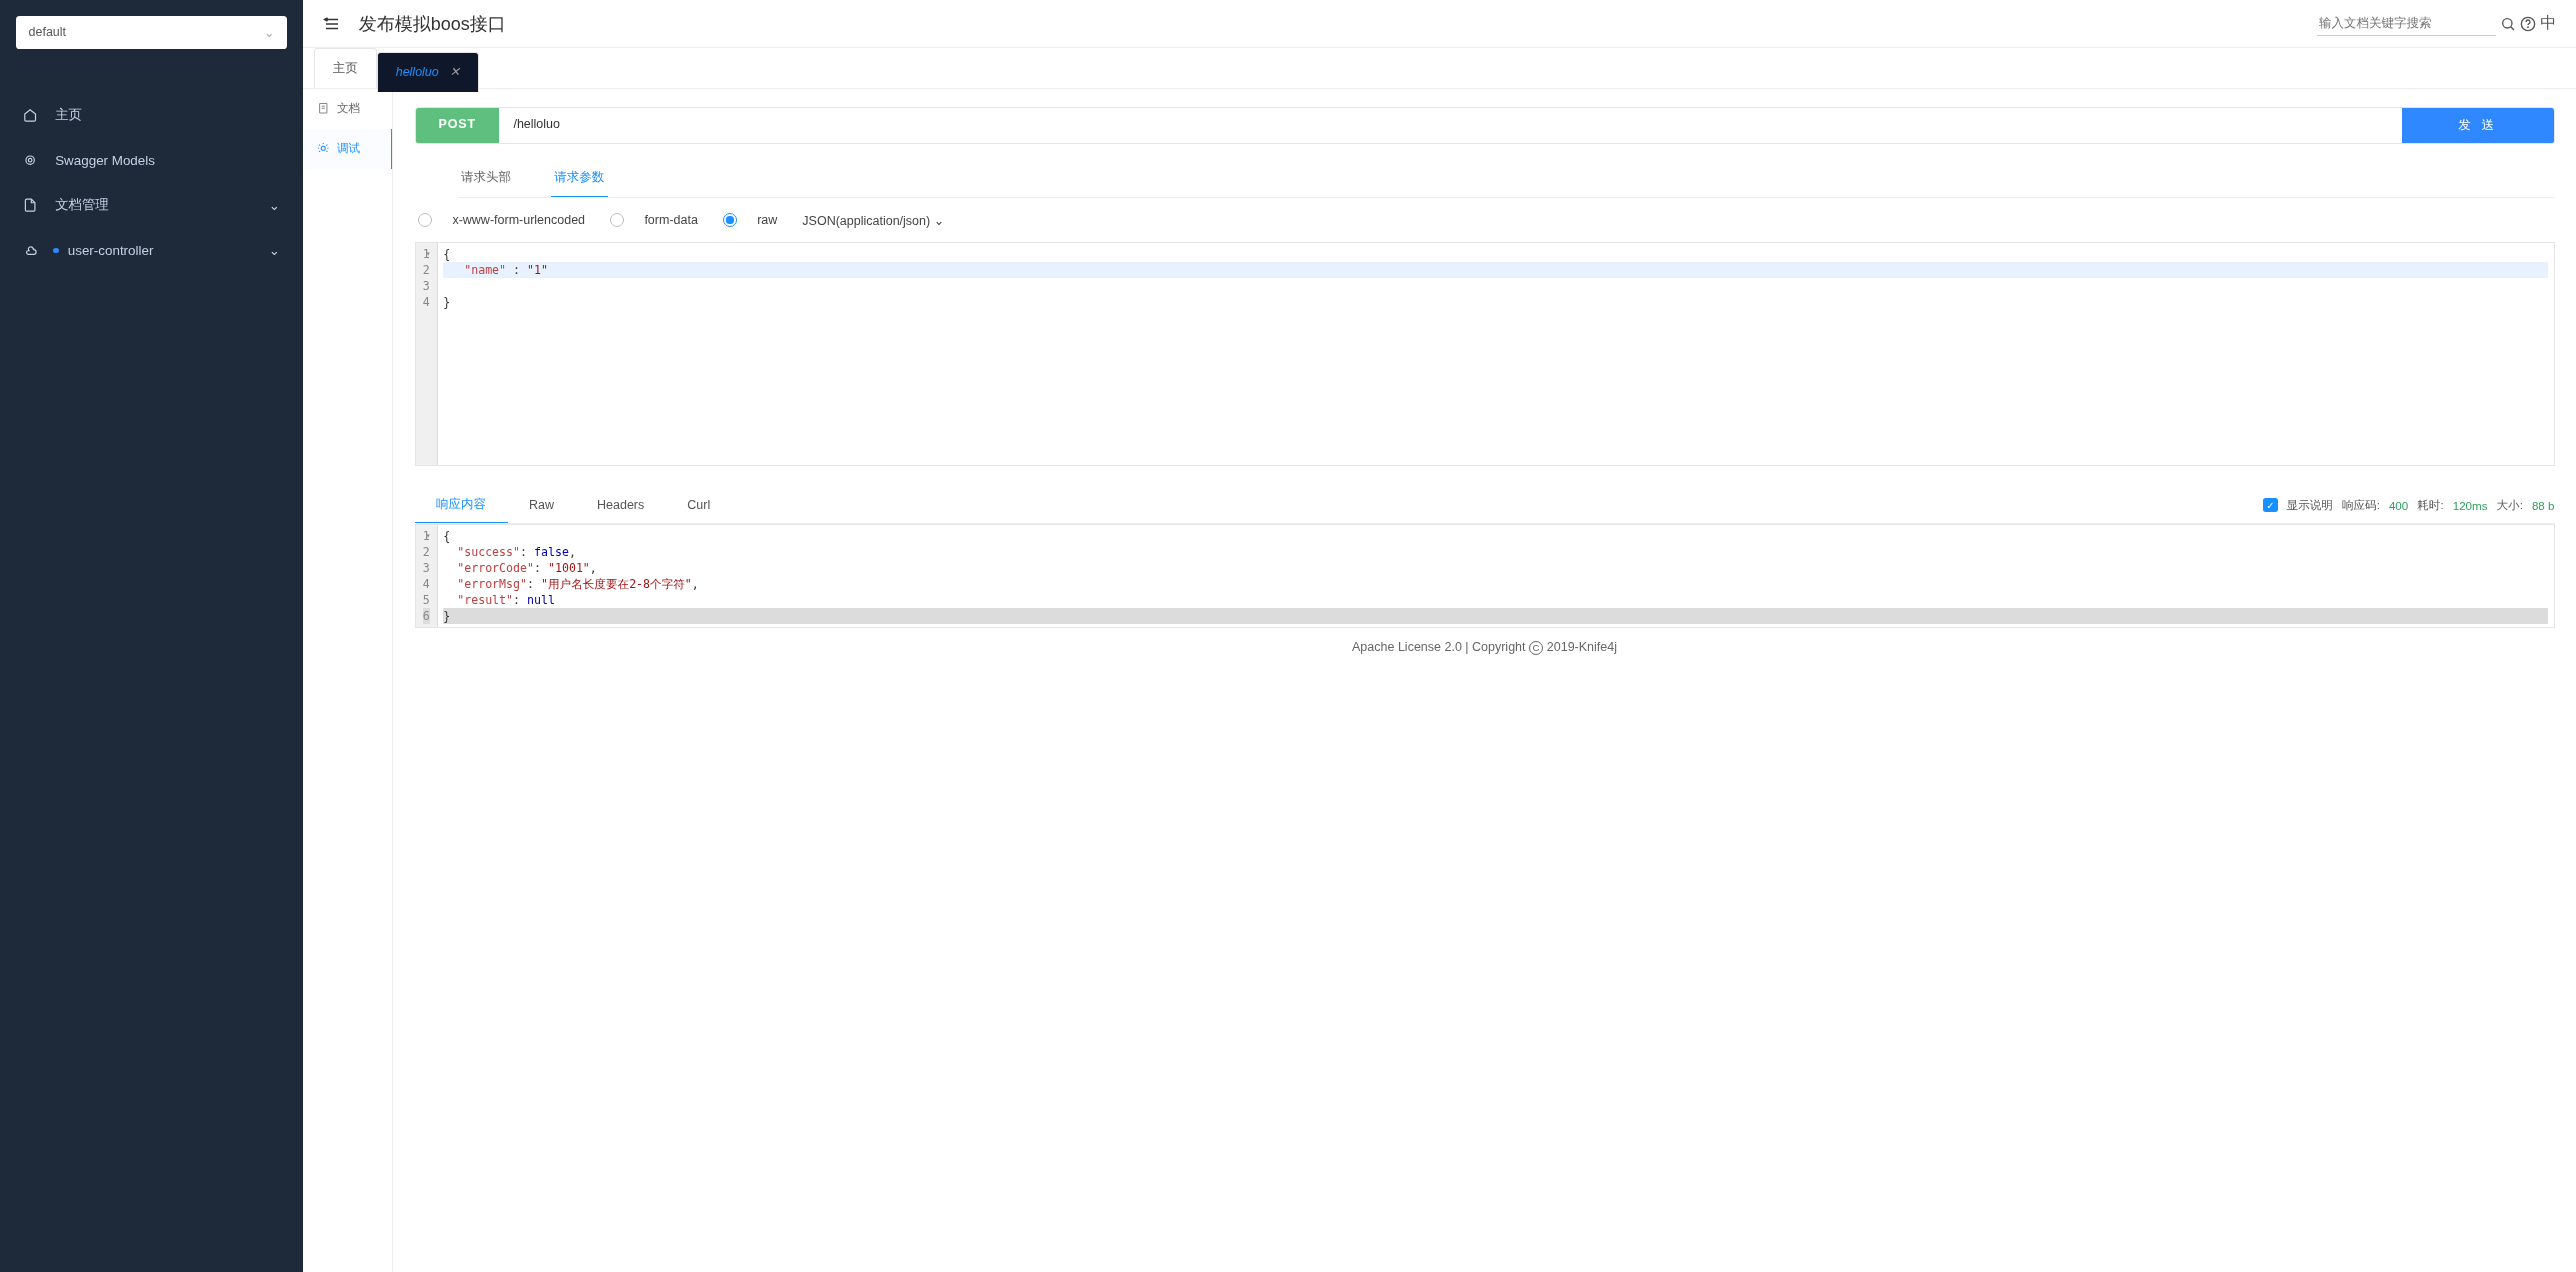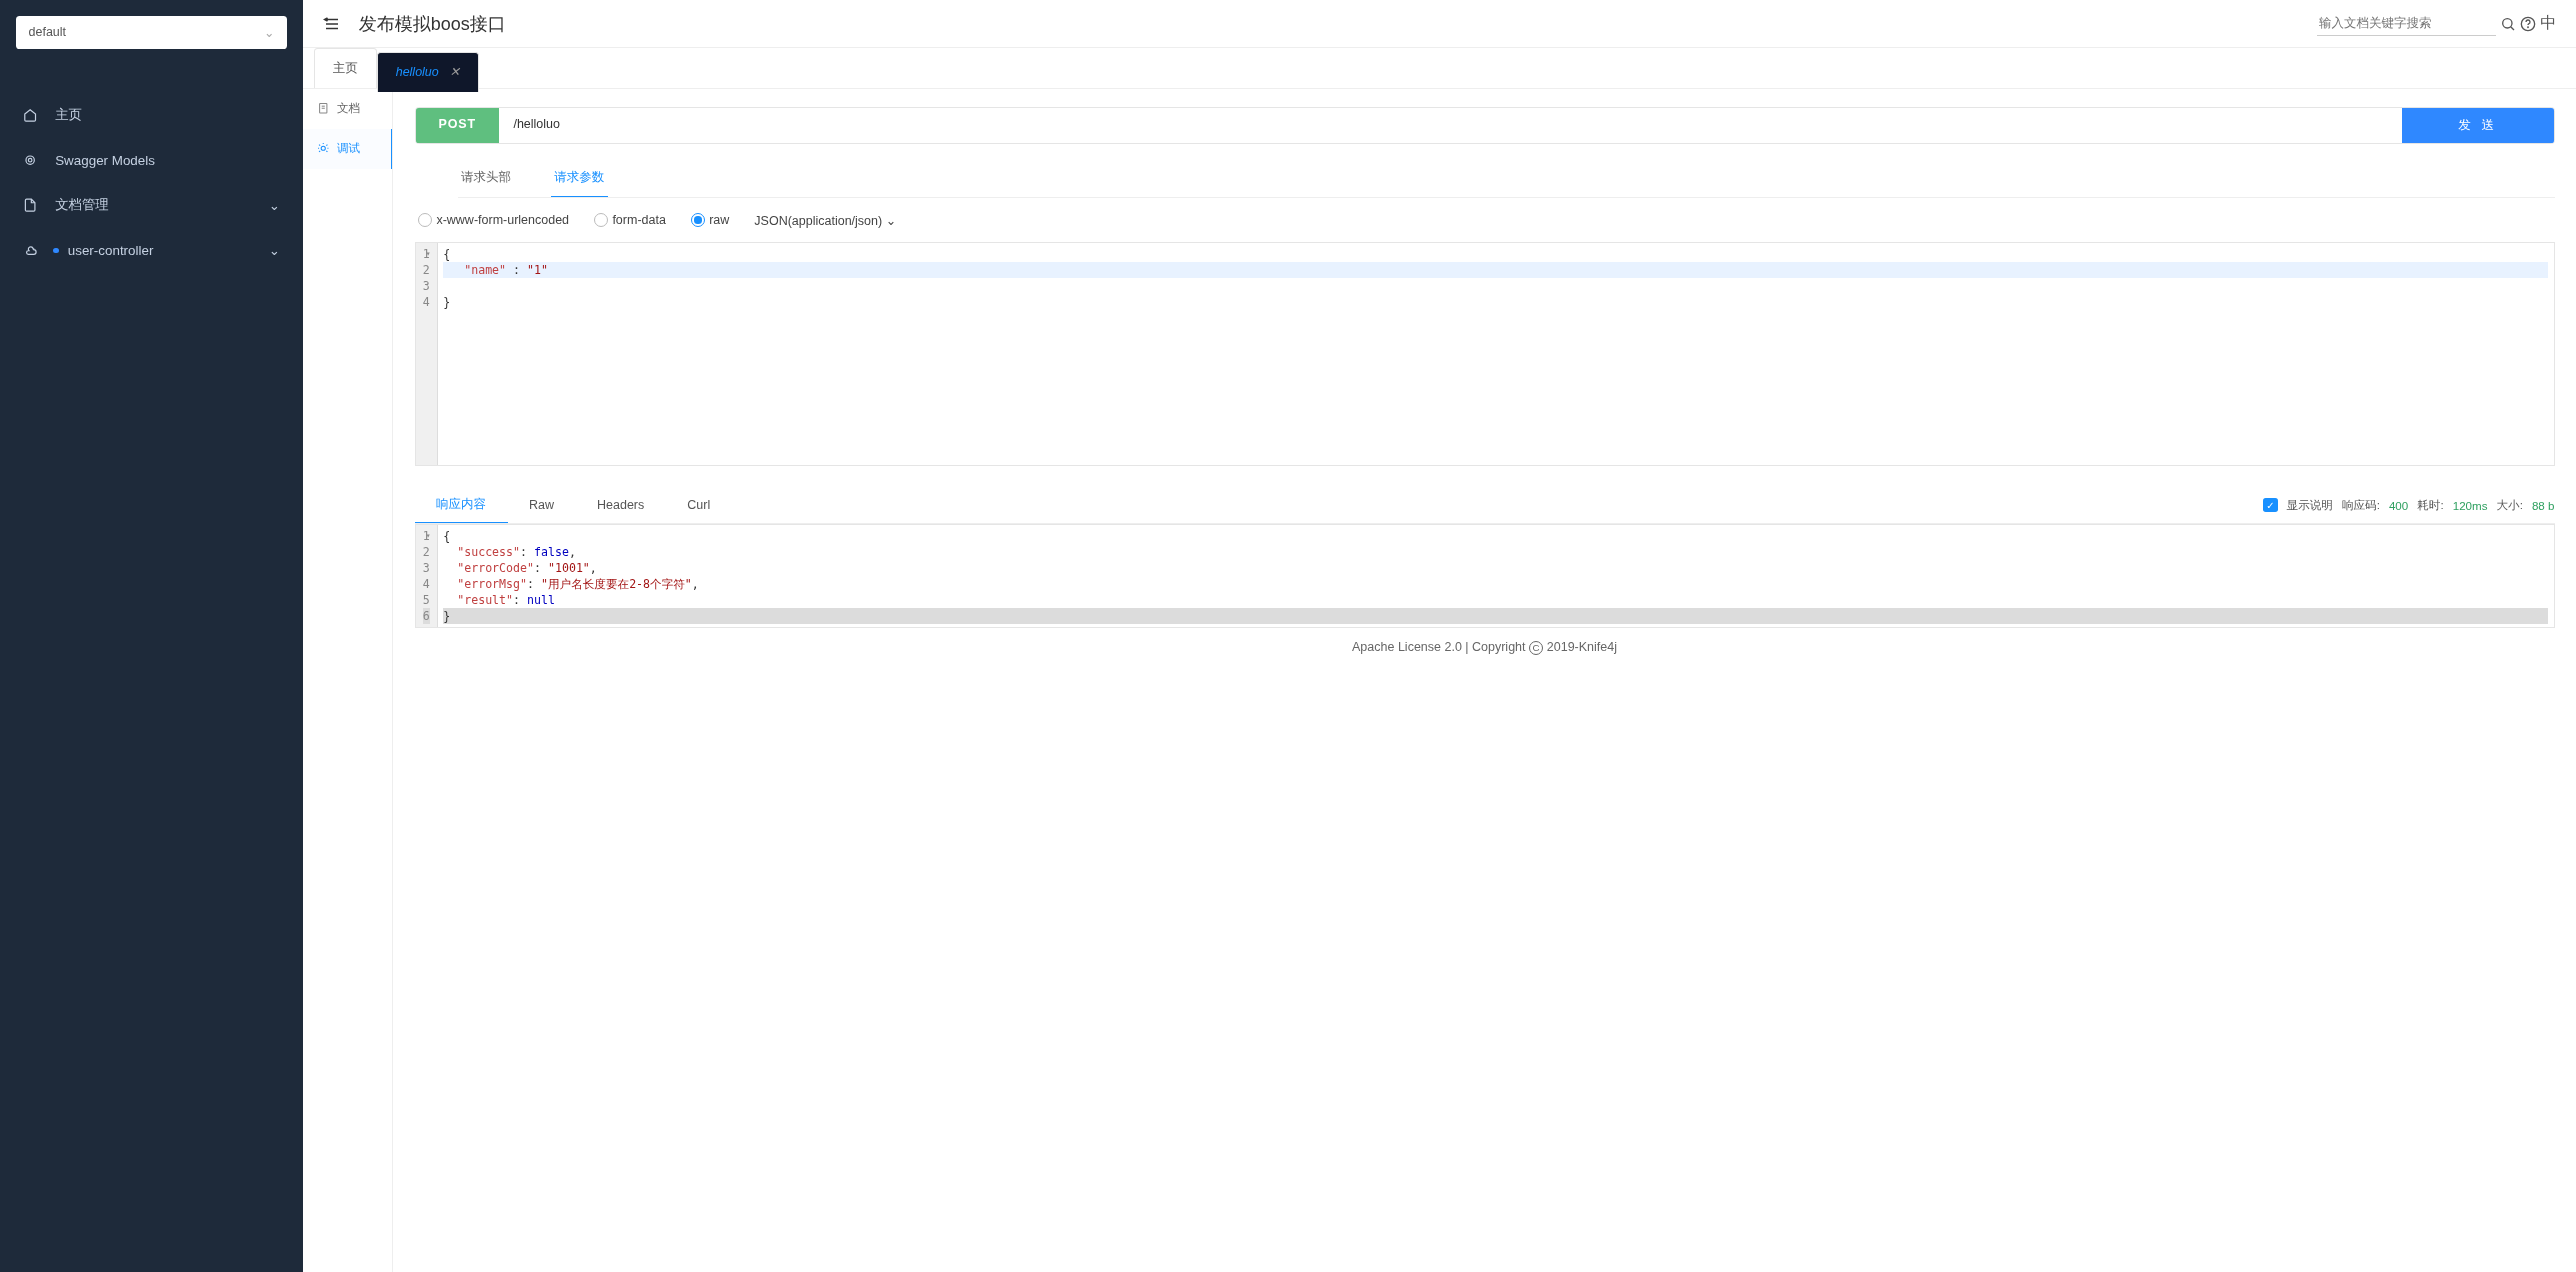--- a/index.html
+++ b/index.html
@@ -38,21 +38,21 @@
 .addr-row { display: flex; border: 0.9px solid #e5e5e5; border-radius: 3.6px; overflow: hidden; }
 .method { background: #5fbf7f; color: #fff; padding: 9px 23px; font-weight: 600; letter-spacing: 0.9px; }
 .url { flex: 1; padding: 9px 14.3px; color: #333; }
 .send-btn { background: #2f88ff; color: #fff; padding: 9px 56px; cursor: pointer; letter-spacing: 3.6px; }
 
 .subtabs { display: flex; gap: 36px; margin-top: 16px; border-bottom: 0.9px solid #eee; margin-left: 43px; }
 .subtab { padding: 9px 3.6px 10.7px; color: #666; cursor: pointer; }
 .subtab.active { color: #1890ff; border-bottom: 1.8px solid #1890ff; }
 
 .body-type { display: flex; align-items: center; gap: 25px; padding: 14.3px 3.6px; color: #444; }
-.radio { display: flex; align-items: center; gap: 4px; cursor: pointer; justify-content: center; }
+.radio { display: flex; align-items: center; gap: 20px; cursor: pointer; justify-content: center; }
 .radio-dot { width: 14.3px; height: 14.3px; border: 0.9px solid #bbb; border-radius: 50%; display: inline-flex; align-items: center; justify-content: center; }
 .radio.active .radio-dot { border-color: #1890ff; }
 .radio.active .radio-dot::after { content: ""; width: 7.2px; height: 7.2px; background: #1890ff; border-radius: 50%; }
 .ctype { color: #444; cursor: pointer; }
 
 .editor { border: 0.9px solid #e5e5e5; display: flex; min-height: 224px; font-family: Menlo, Consolas, monospace; font-size: 11.6px; }
 .gutter { background: #f0f0f0; color: #888; text-align: right; padding: 2.7px 7.2px; user-select: none; border-right: 0.9px solid #ddd; }
 .gutter .ln { height: 16px; line-height: 16px; position: relative; }
 .gutter .fold::after { content: "▾"; font-size: 8px; position: absolute; right: -0.9px; color: #888; }
 .code { flex: 1; padding: 2.7px 5.4px; }

